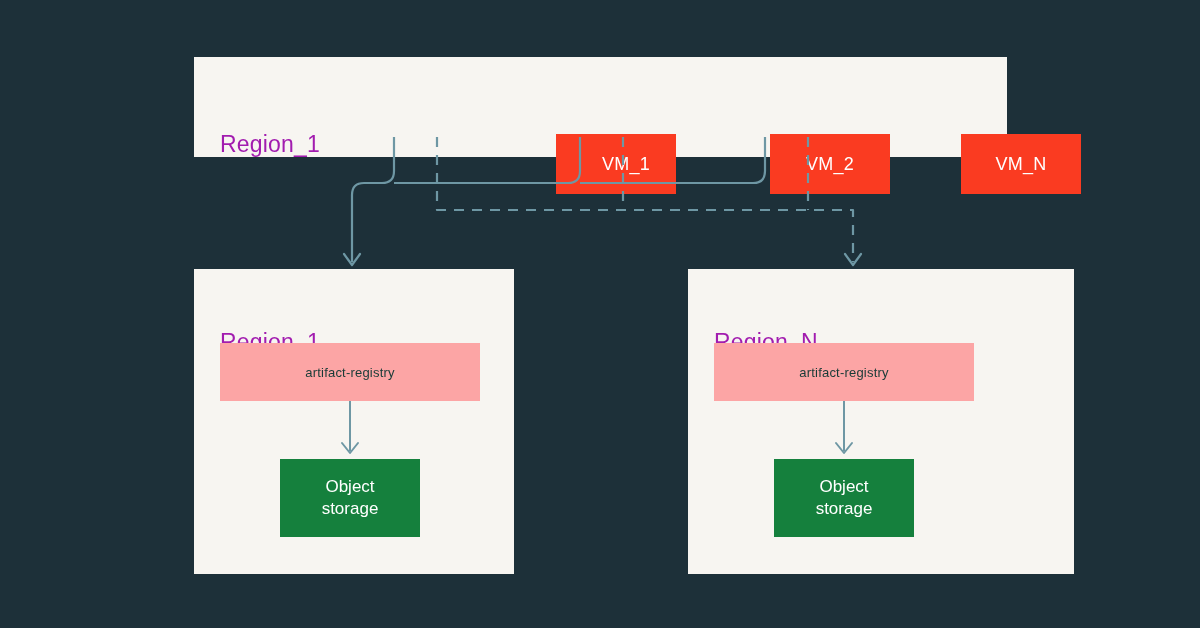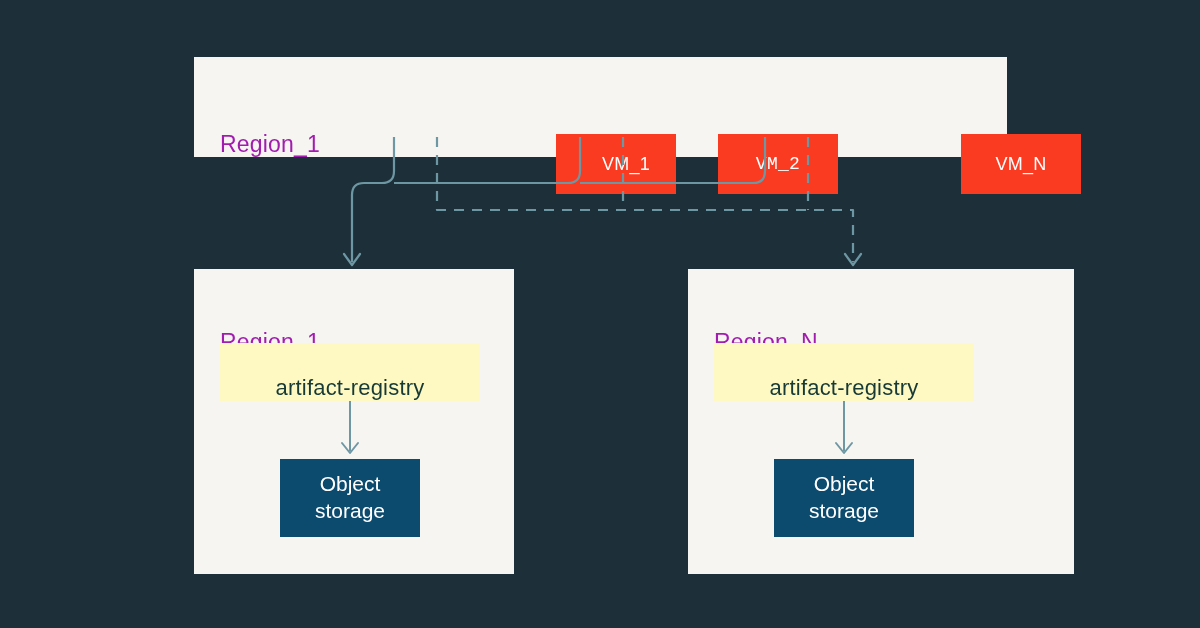--- a/index.html
+++ b/index.html
@@ -37,42 +37,42 @@
     position:absolute;
     top:77px;
     width:120px; height:60px;
     background:#FA3B21;
     display:flex; align-items:center; justify-content:center;
     color:#FFFFFF;
     font-size:18px;
     letter-spacing:0.3px;
   }
   #vm-1 { left:362px;padding-left:20px; }
-  #vm-2 { left:524px;font-family:Liberation Mono, monospace; }
+  #vm-2 { left:576px; }
   #vm-n { left:767px; }
 
   .registry-box {
     position:absolute;
     top:74px; left:26px;
     width:260px; height:58px;
-    background:#fef9c3;
-    display:flex; align-items:flex-end; justify-content:center;
+    background:#fca5a5;
+    display:flex; align-items:center; justify-content:center;
     color:#173A36;
-    font-size:22px;
+    font-size:13px;
     letter-spacing:0.2px;
   }
   .storage-box {
     position:absolute;
     top:190px; left:86px;
     width:140px; height:78px;
-    background:#0c4a6e;
+    background:#15803d;
     display:flex; flex-direction:column;
     align-items:center; justify-content:center;
     color:#FFFFFF;
-    font-size:21px;
+    font-size:17px;
     line-height:1.28;
     text-align:center;
   }
   #wires, .inner-wire {
     position:absolute; left:0; top:0;
     width:100%; height:100%;
     pointer-events:none;
   }
   #wires { width:1200px; height:628px; }
 </style>

